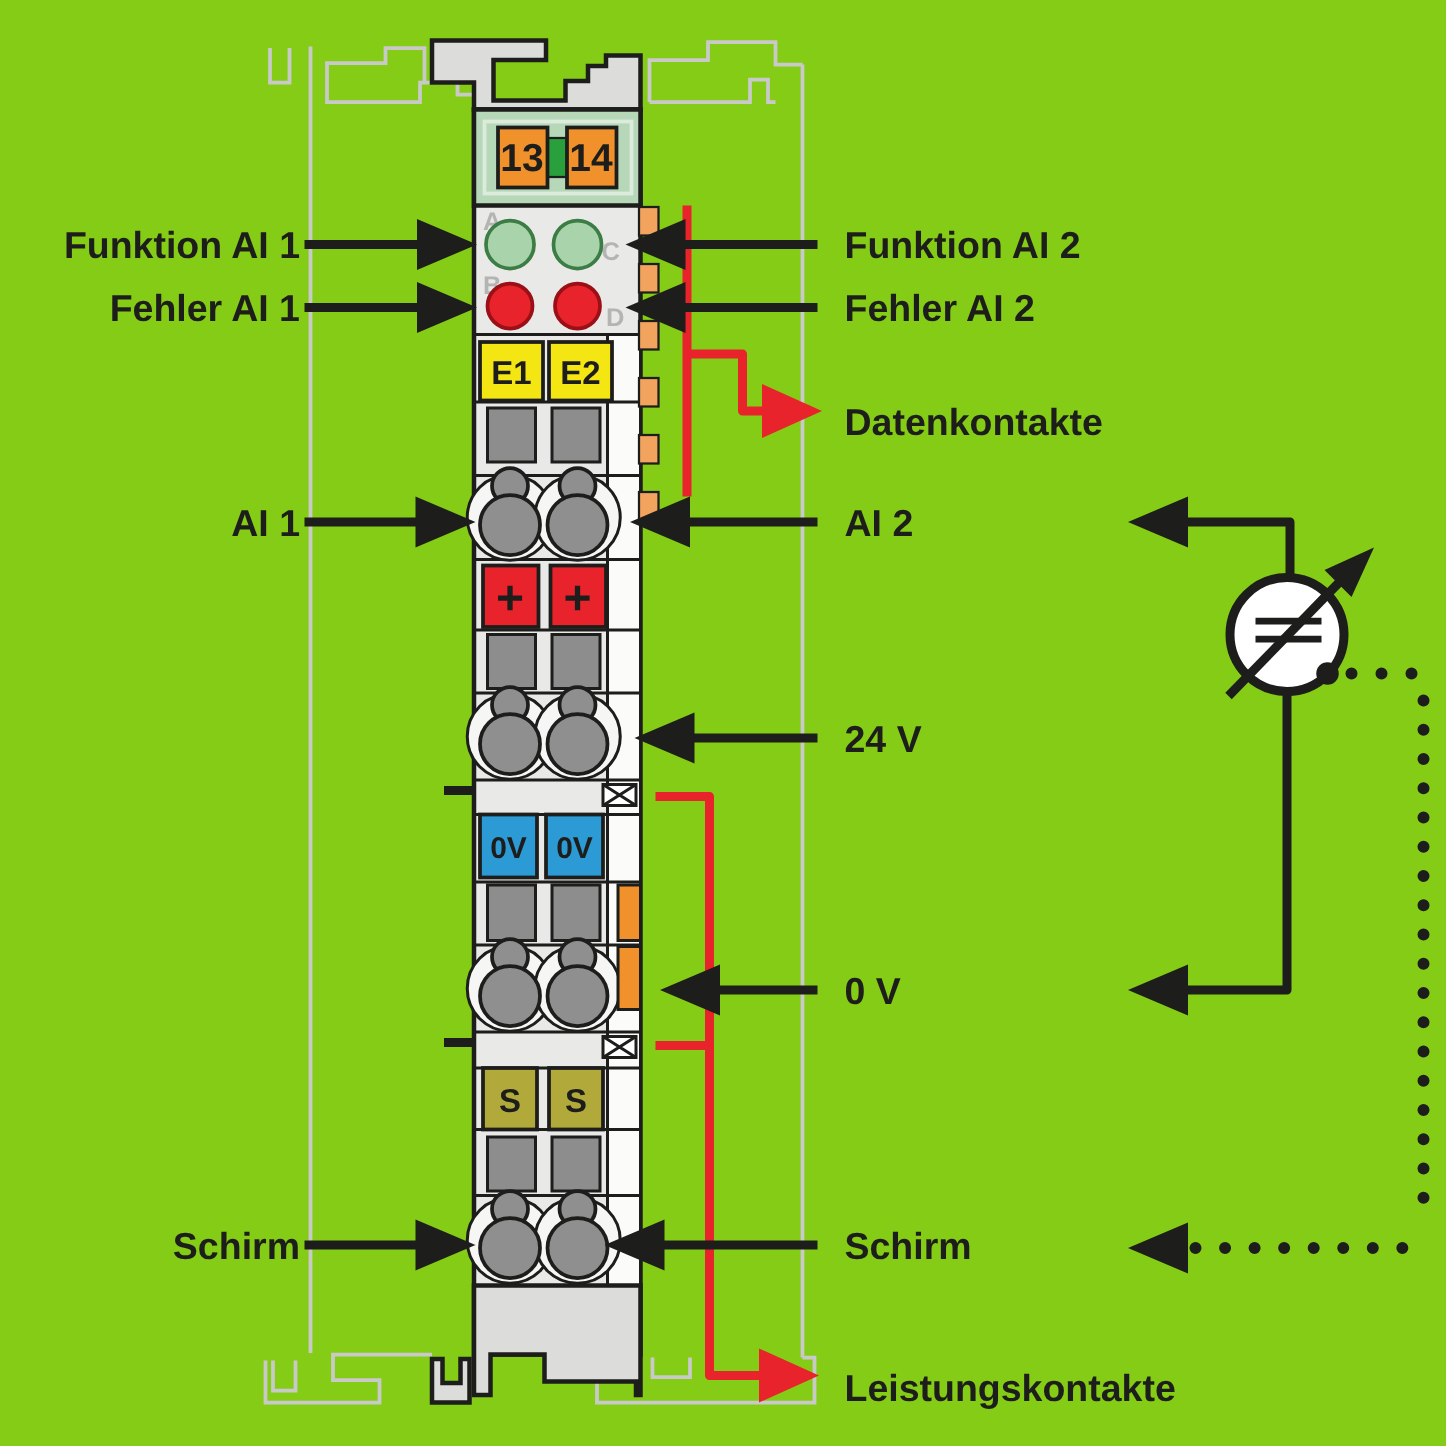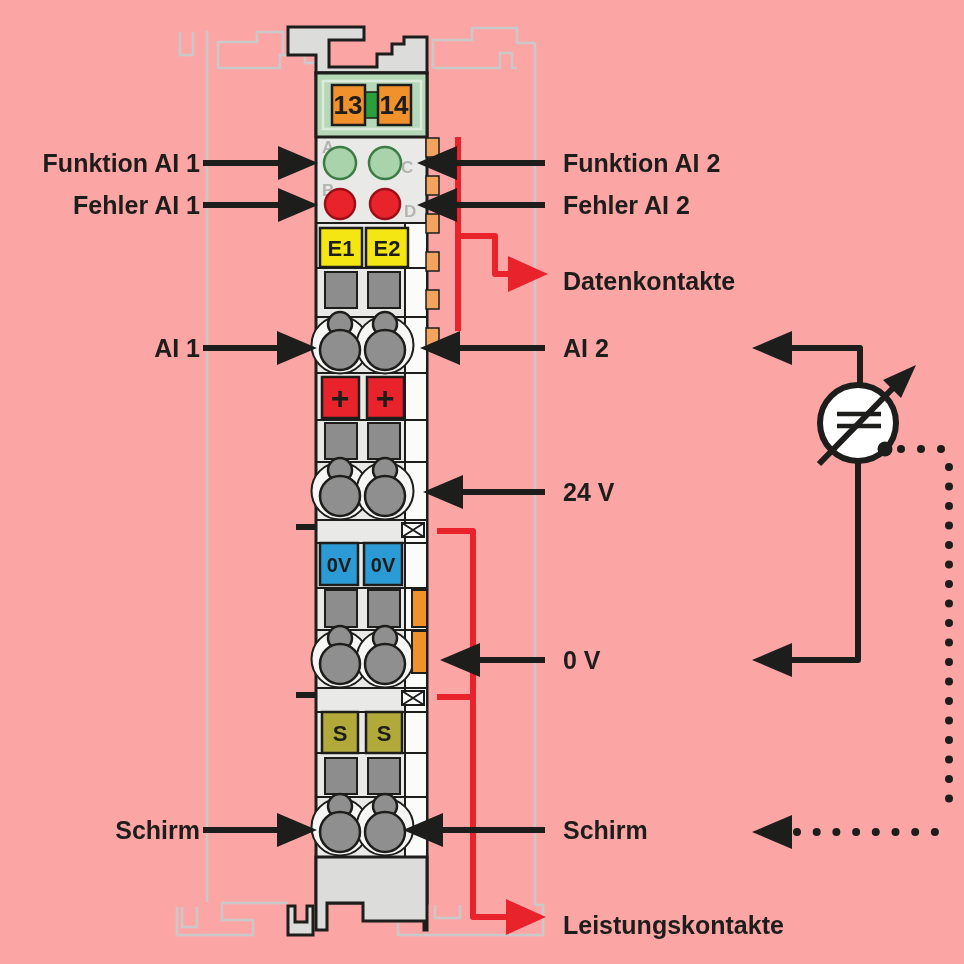--- a/index.html
+++ b/index.html
@@ -1,16 +1,16 @@
 <!DOCTYPE html>
 <html><head>
 <meta charset="utf-8">
 <style>
   html,body{margin:0;padding:0;background:#ffffff;}
-  .stage{position:relative;width:964px;height:964px;background:#fca5a5;overflow:hidden;}
+  .stage{position:relative;width:964px;height:964px;background:#84cc16;overflow:hidden;}
   svg text{font-family:"Liberation Sans","DejaVu Sans",sans-serif;}
   .lbl{font-size:25px;font-weight:700;fill:#1d1d1b;}
   .blk{font-weight:700;fill:#1d1d1b;}
   .ledletter{font-size:17px;font-weight:700;fill:#b4b4b2;}
 </style>
 </head>
 <body>
 
 <div class="stage">
 <svg width="964" height="964" viewBox="0 0 964 964">

